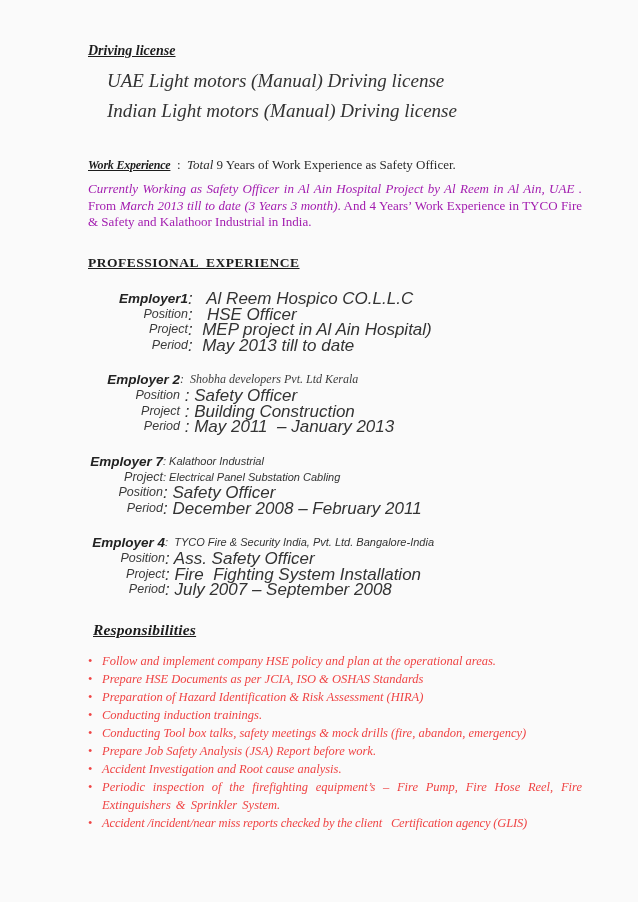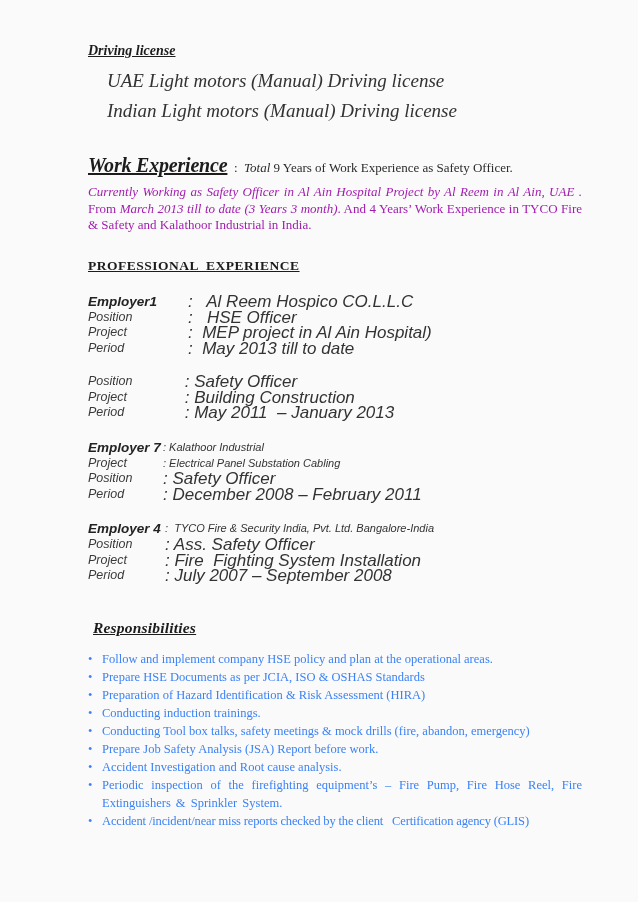--- a/index.html
+++ b/index.html
@@ -27,21 +27,21 @@
   .license-item {
     font-size: 19px; line-height: 16px;
     font-style: italic;
     color: #333;
     margin: 0 0 14px 19px;
   }
 
   
   .we-line { margin-top: 36px; line-height: 20px; font-size: 13px; color: #2b2b2b; }
   .we-head {
-    font-size: 20px; font-weight: bold; font-style: italic;
+    font-size: 12px; font-weight: bold; font-style: italic;
     text-decoration: underline; color: #1c1c1c;
     letter-spacing: -0.2px;
   }
   .we-it { font-style: italic; }
   .summary {
     margin: 6px 0 0 0;
     font-size: 13px; line-height: 16.5px;
     text-align: justify;
     color: #a21caf;
   }
@@ -56,21 +56,21 @@
     text-decoration: underline;
     color: #1c1c1c;
     white-space: pre-wrap;
   }
   .employers { margin-top: 19px; }
   .employer {
     font-family: "Liberation Sans", sans-serif;
     margin-bottom: 18px;
     color: #333;
   }
-  .erow { display: flex; line-height: 15.5px; }
+  .erow { display: flex; line-height: 15.5px; text-align: right; }
   .erow.name { line-height: 17px; }
   .elabel {
     flex: none;
     font-style: italic;
     font-size: 12.5px;
     color: #3a3a3a;
   }
   .name .elabel {
     font-weight: bold;
     font-size: 13.5px;
@@ -84,32 +84,33 @@
   }
   .e1 .elabel { width: 100px; }
   .e2 .elabel { width: 92px; }
   .e3 .elabel { width: 75px; }
   .e4 .elabel { width: 77px; }
   .serif-val { font-family: "Liberation Serif", serif; font-size: 12px; color: #3d3d3d; }
   .small-val { font-size: 11px; }
 
   
   .h-resp {
-    margin: 34px 0 0 5px;
+    margin: 22px 0 0 5px;
     font-size: 15.5px; line-height: 19px;
     font-weight: bold; font-style: italic;
     text-decoration: underline;
     color: #1c1c1c;
     letter-spacing: 0.2px;
   }
   .bullets {
     list-style: none;
     margin: 13px 0 0 0; padding: 0;
     font-size: 12.5px;
-    color: #3b82f6;
+    font-style: italic;
+    color: #ef4444;
   }
   .bullets li { display: flex; line-height: 18px; }
   .bullet-dot { flex: none; width: 14px; font-style: normal; }
   .bullet-dot::before { content: "\2022"; }
   .btext { flex: 1; white-space: pre-wrap; }
   li.justify .btext { text-align: justify; word-spacing: 2px; }
   li.tight .btext { letter-spacing: -0.15px; }
 </style>
 </head>
 <body>
@@ -144,20 +145,24 @@
           <span class="elabel">Project</span>
           <span class="evalue">:  MEP project in Al Ain Hospital)</span>
         </div>
         <div class="erow">
           <span class="elabel">Period</span>
           <span class="evalue">:  May 2013 till to date</span>
         </div>
       </div>
 
       <div class="employer e2">
+        <div class="erow name">
+          <span class="elabel">Employer 2</span>
+          <span class="evalue serif-val">:  Shobha developers Pvt. Ltd Kerala</span>
+        </div>
         <div class="erow">
           <span class="elabel">Position</span>
           <span class="evalue"> : Safety Officer</span>
         </div>
         <div class="erow">
           <span class="elabel">Project</span>
           <span class="evalue"> : Building Construction</span>
         </div>
         <div class="erow">
           <span class="elabel">Period</span>

